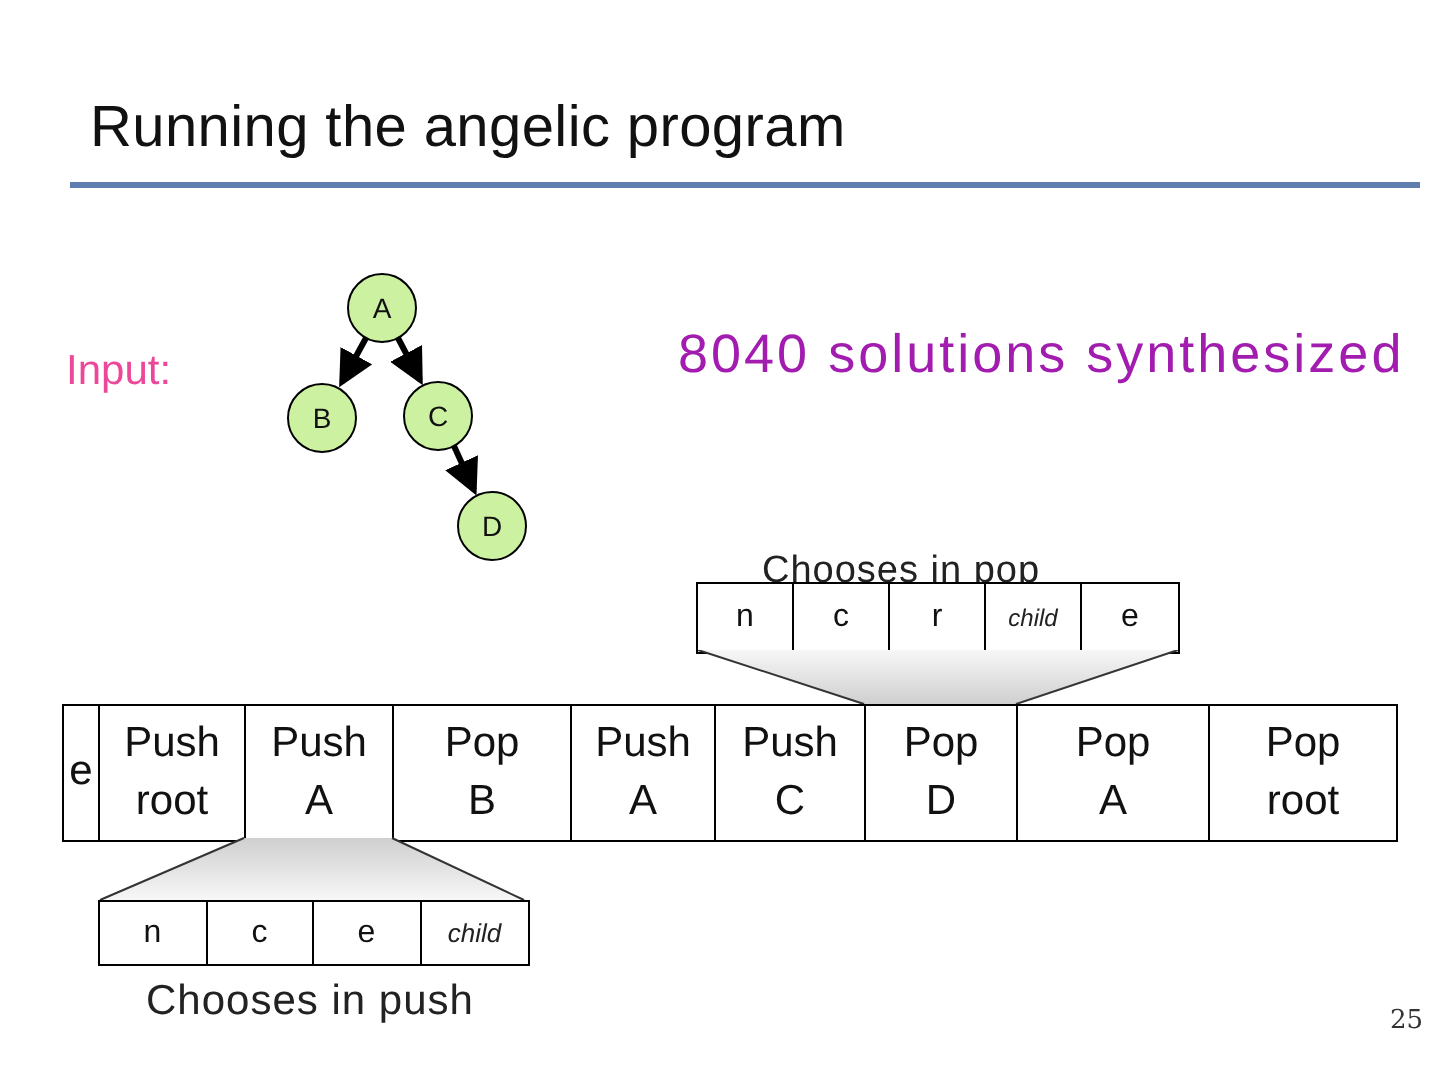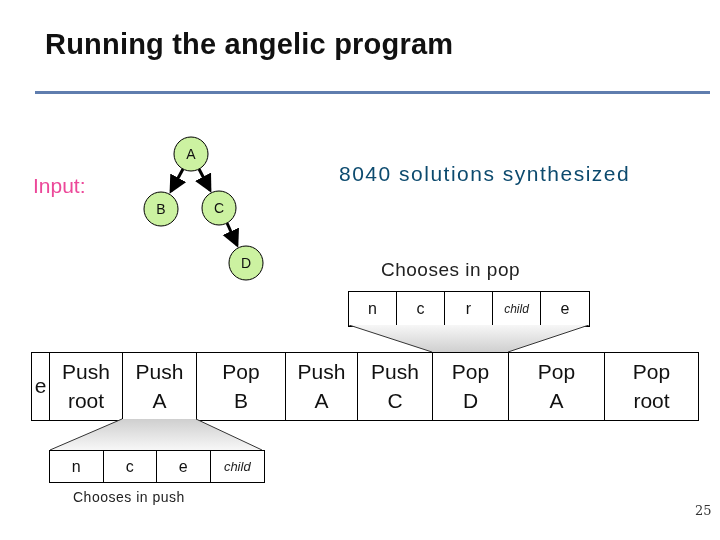--- a/index.html
+++ b/index.html
@@ -1,24 +1,24 @@
 <!DOCTYPE html>
 <html><head>
 <meta charset="utf-8">
 <style>
   html,body{margin:0;padding:0;background:#fff;}
   #slide{position:relative;width:720px;height:540px;background:#ffffff;overflow:hidden;
          font-family:"Liberation Sans", sans-serif;color:#1a1a1a;}
   .abs{position:absolute;}
-  #title{left:45px;top:28px;font-size:29px;font-weight:700;letter-spacing:0.2px;color:#111;}
+  #title{left:45px;top:48px;font-size:29px;font-weight:400;letter-spacing:0.2px;color:#111;}
   #title-rule{left:35px;top:91px;width:675px;height:3px;background:#5f7dae;}
   #input-label{left:33px;top:174px;font-size:21px;color:#ec4899;}
-  #solutions{left:339px;top:162px;font-size:21px;letter-spacing:1.5px;color:#0c4a6e;text-align:right;}
-  #chooses-pop{left:381px;top:259px;font-size:19px;letter-spacing:0.5px;color:#222;}
-  #chooses-push{left:73px;top:489px;font-size:14px;letter-spacing:0.5px;color:#222;}
+  #solutions{left:339px;top:162px;font-size:27px;letter-spacing:1.5px;color:#a21caf;text-align:right;}
+  #chooses-pop{left:381px;top:275px;font-size:19px;letter-spacing:0.5px;color:#222;}
+  #chooses-push{left:73px;top:489px;font-size:21px;letter-spacing:0.5px;color:#222;}
   #page-num{left:695px;top:503px;font-size:13px;color:#333;font-family:"DejaVu Serif", serif;}
 
   
   .mini-table{display:flex;background:#fff;border:1.5px solid #000;}
   .mini-cell{box-sizing:border-box;display:flex;align-items:center;justify-content:center;
              border-right:1.5px solid #000;font-size:16px;color:#111;background:#fff;}
   .mini-cell:last-child{border-right:none;}
   .mini-cell.small-label{font-size:12px;color:#222;font-style:italic;}
   #pop-table{left:348px;top:291px;height:34px;}
   #pop-table .mini-cell{width:48px;}

